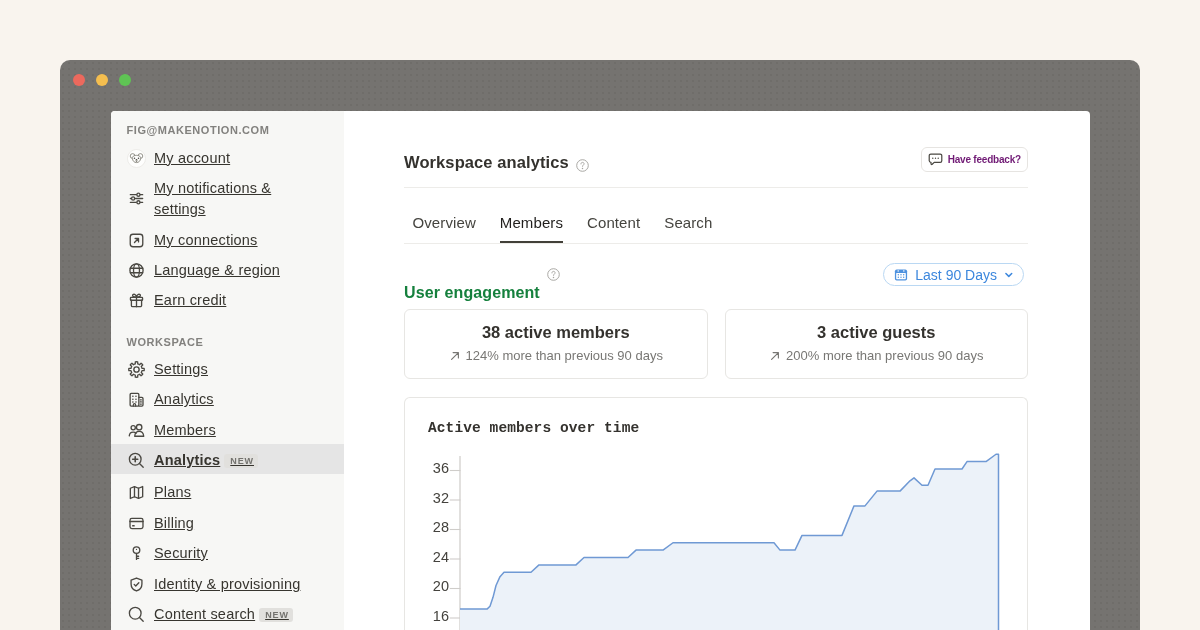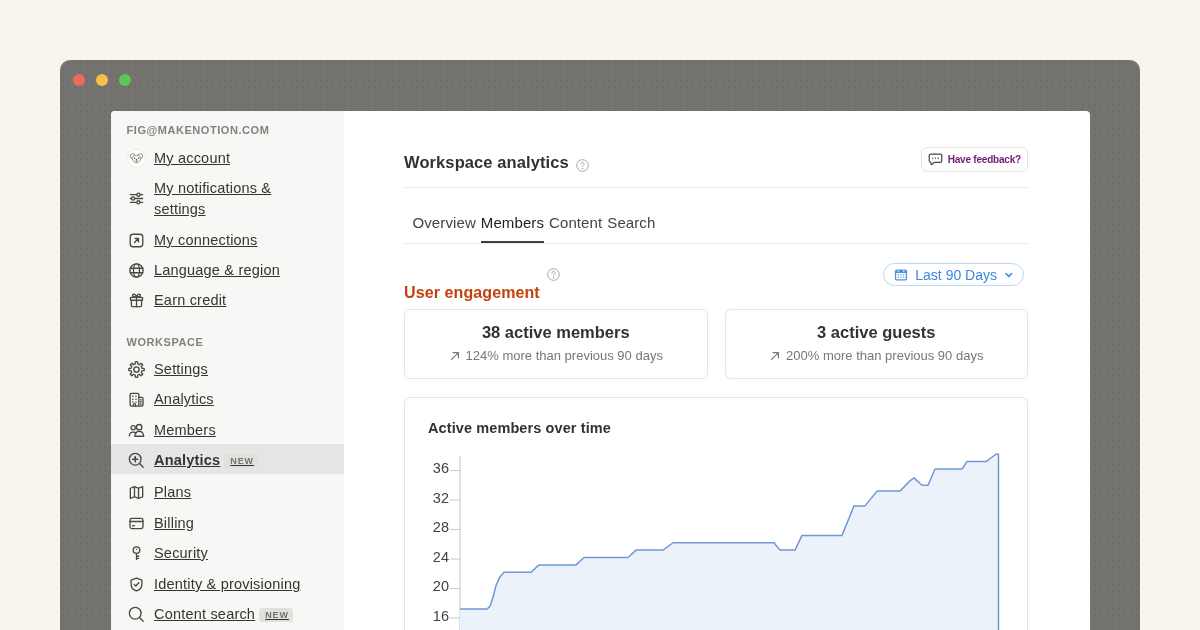--- a/index.html
+++ b/index.html
@@ -24,36 +24,36 @@
   .badge { font-size:9px; font-weight:700; letter-spacing:0.9px; color:#73726E; background:#E1E0DD;
     border-radius:3px; padding:2.5px 4px 2px 6px; margin-left:4px; }
   .content { flex:1; position:relative; color:#37352F; }
   .abs { position:absolute; }
   h1 { font-size:16.5px; font-weight:700; color:#34322E; letter-spacing:0.1px; }
   .hdr { left:60px; right:62px; top:35.5px; height:25px; display:flex; align-items:flex-end; }
   .qicon { margin-left:7px; display:flex; }
   .fb-btn { margin-left:auto; display:flex; align-items:center; gap:5px; border:1px solid #E6E4E1;
     border-radius:6px; height:25px; padding:0 6px; font-size:10px; font-weight:700; letter-spacing:-0.2px; color:#701a75; background:#fff; }
   .div1 { left:60px; right:62px; top:76px; height:1px; background:#EDECE9; }
-  .tabs { left:68.5px; top:102.3px; display:flex; gap:5px; font-size:15px; color:#45443F; }
+  .tabs { left:68.5px; top:102.3px; display:flex; gap:24px; font-size:15px; color:#45443F; }
   .tab { line-height:19px; padding-bottom:12px; position:relative; letter-spacing:0.1px; }
   .tab.on { color:#211F1D; }
   .tab.on:after { content:""; position:absolute; left:0; right:0; bottom:0; height:3px; background:#424039; }
   .div2 { left:60px; right:62px; top:131.5px; height:1px; background:#EDECE9; }
   .sec { left:60px; right:62px; top:152.5px; height:22px; display:flex; align-items:center; }
-  h2 { font-size:16px; font-weight:700; color:#c2410c; letter-spacing:0.1px; position:relative; top:1.5px;margin-top:34px; }
+  h2 { font-size:16px; font-weight:700; color:#15803d; letter-spacing:0.1px; position:relative; top:1.5px;margin-top:34px; }
   .pill { margin-left:auto; margin-right:4px; display:flex; align-items:center; gap:6px; border:1px solid #BAD8F3;
     border-radius:11.5px; height:22.5px; padding:0 9px 0 9px; color:#3C87DD; font-size:14px; font-weight:500; background:#fff; }
   .cards { left:60px; right:62px; top:198px; height:69.5px; display:flex; gap:17px; }
   .card { flex:1; border:1px solid #E7E6E3; border-radius:6px; text-align:center; padding-top:13px; }
   .card .big { font-size:16.5px; font-weight:700; color:#34322E; }
   .card .sub { font-size:13px; color:#787774; margin-top:6px; display:flex; align-items:center; justify-content:center; gap:5px; }
   .chartcard { left:60px; right:62px; top:286px; height:233px; border:1px solid #E7E6E3;
     border-radius:6px 6px 0 0; border-bottom:none; padding:21.5px 0 0 23px; }
-  .chartcard h3 { font-size:14.5px; font-weight:700; color:#34322E; letter-spacing:0.1px; }
+  .chartcard h3 { font-size:14.5px; font-weight:700; color:#34322E; letter-spacing:0.1px;font-family:Liberation Mono, monospace; }
 </style>
 </head>
 <body>
 <div class="window">
   <div class="lights">
     <div class="light" style="background:#EC695D"></div>
     <div class="light" style="background:#F5BE4F"></div>
     <div class="light" style="background:#5FC454"></div>
   </div>
   <div class="panel">

